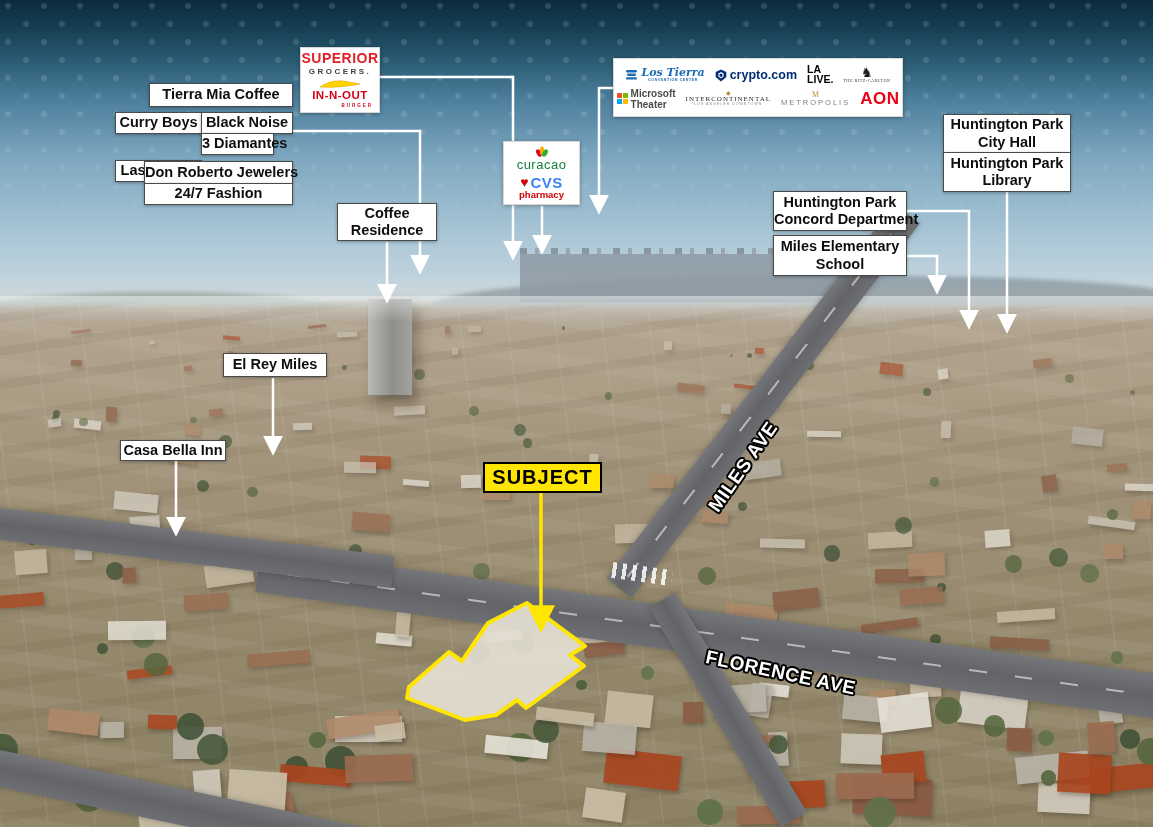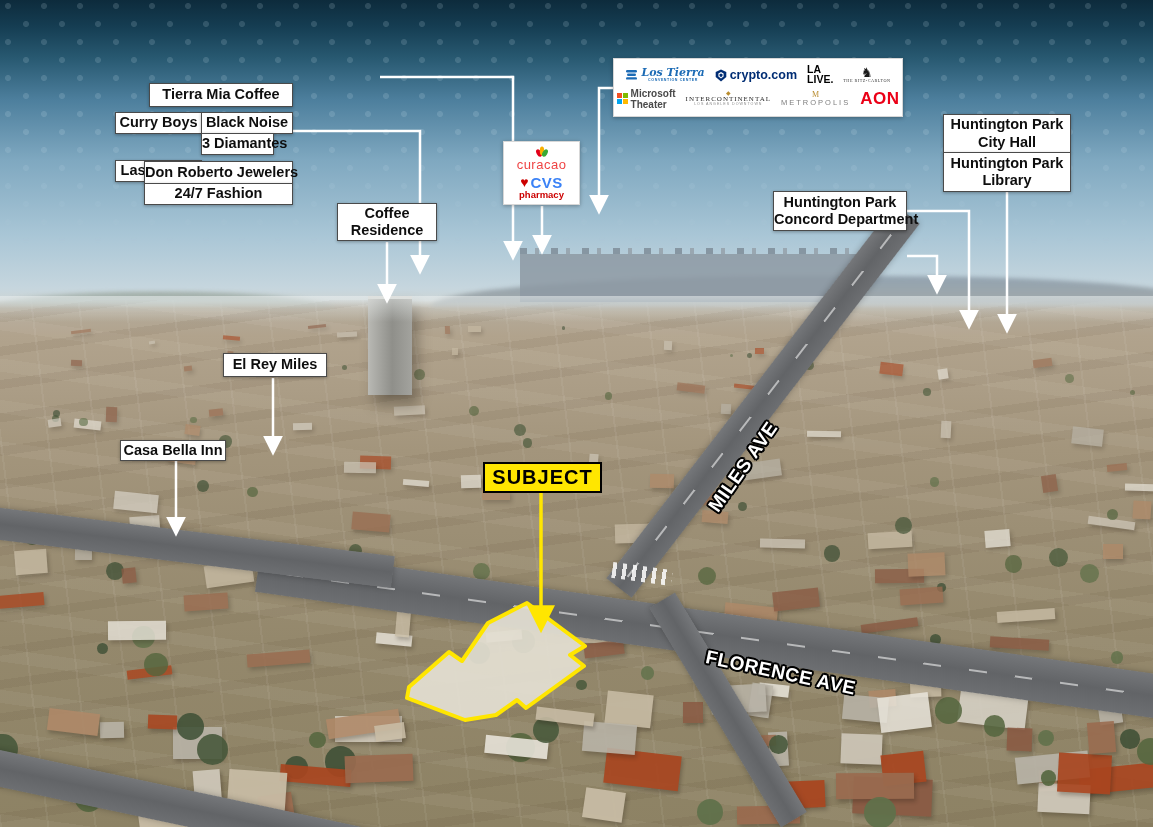--- a/index.html
+++ b/index.html
@@ -100,21 +100,21 @@
   .ic-wrap{display:flex;flex-direction:column;align-items:center;line-height:1;}
   .ic-gem{color:#b98d2f;font-size:6px;line-height:1;}
   .ic-name{font-family:"Liberation Serif",serif;color:#2b2b2b;font-size:7px;letter-spacing:1px;}
   .ic-sub{color:#8a8a8a;font-size:3.6px;letter-spacing:1px;}
   .met-wrap{display:flex;flex-direction:column;align-items:center;line-height:1;}
   .met-m{color:#b98d2f;font-family:"Liberation Serif",serif;font-size:8px;}
   .met-name{color:#7e7e7e;font-size:7.5px;letter-spacing:2px;font-weight:400;}
   .aon{color:#eb0017;font-weight:800;font-size:17px;letter-spacing:.5px;}
 
   
-  .cur-name{color:#ef4444;font-weight:400;font-size:13px;letter-spacing:.5px;line-height:1;}
+  .cur-name{color:#15803d;font-weight:400;font-size:13px;letter-spacing:.5px;line-height:1;}
   .cvs-line{display:flex;align-items:center;gap:2px;line-height:1;margin-top:4px;}
   .cvs-heart{color:#cc0000;font-size:14px;}
   .cvs-name{color:#3b82f6;font-weight:700;font-size:15px;letter-spacing:.5px;}
   .cvs-pharm{color:#cc0000;font-weight:700;font-size:9.5px;line-height:1.1;}
 </style>
 </head>
 <body>
 
 <div id="stage">
 
@@ -380,21 +380,34 @@
     <span>City Hall</span>
   </div>
   <div class="callout" style="left:943px;top:152px;width:128px;height:40px;">
     <span>Huntington Park</span>
     <span>Library</span>
   </div>
   <div class="callout" style="left:773px;top:191px;width:134px;height:40px;">
     <span>Huntington Park</span>
     <span>Concord Department</span>
   </div>
-
+  <div class="callout" style="left:773px;top:235px;width:134px;height:41px;">
+    <span>Miles Elementary</span>
+    <span>School</span>
+  </div>
+
+  <div class="logobox" style="left:300px;top:47px;width:80px;height:66px;gap:1px;">
+    <span class="sup-line1">SUPERIOR</span>
+    <span class="sup-line2">GROCERS.</span>
+    <svg width="42" height="11" viewBox="0 0 42 11">
+      <path d="M1,9 Q14,0 30,4 L41,6 L29,8 Q14,10 1,9 Z" fill="#ffd200" stroke="#e2a500" stroke-width="0.6"></path>
+    </svg>
+    <span class="inn-text">IN-N-OUT</span>
+    <span class="inn-burger">BURGER</span>
+  </div>
 
   <div class="logobox" style="left:613px;top:58px;width:290px;height:59px;gap:3px;padding:3px 4px;">
     <div class="lg-row">
       <span class="lg">
         <svg width="13" height="12" viewBox="0 0 13 12">
           <rect x="1" y="1" width="11" height="2.4" rx="1.2" fill="#1c6bb5"></rect>
           <rect x="2" y="4.6" width="9" height="2.4" rx="1.2" fill="#1c6bb5"></rect>
           <rect x="1" y="8.2" width="11" height="2.4" rx="1.2" fill="#1c6bb5"></rect>
         </svg>
         <span style="display:flex;flex-direction:column;align-items:center;">

